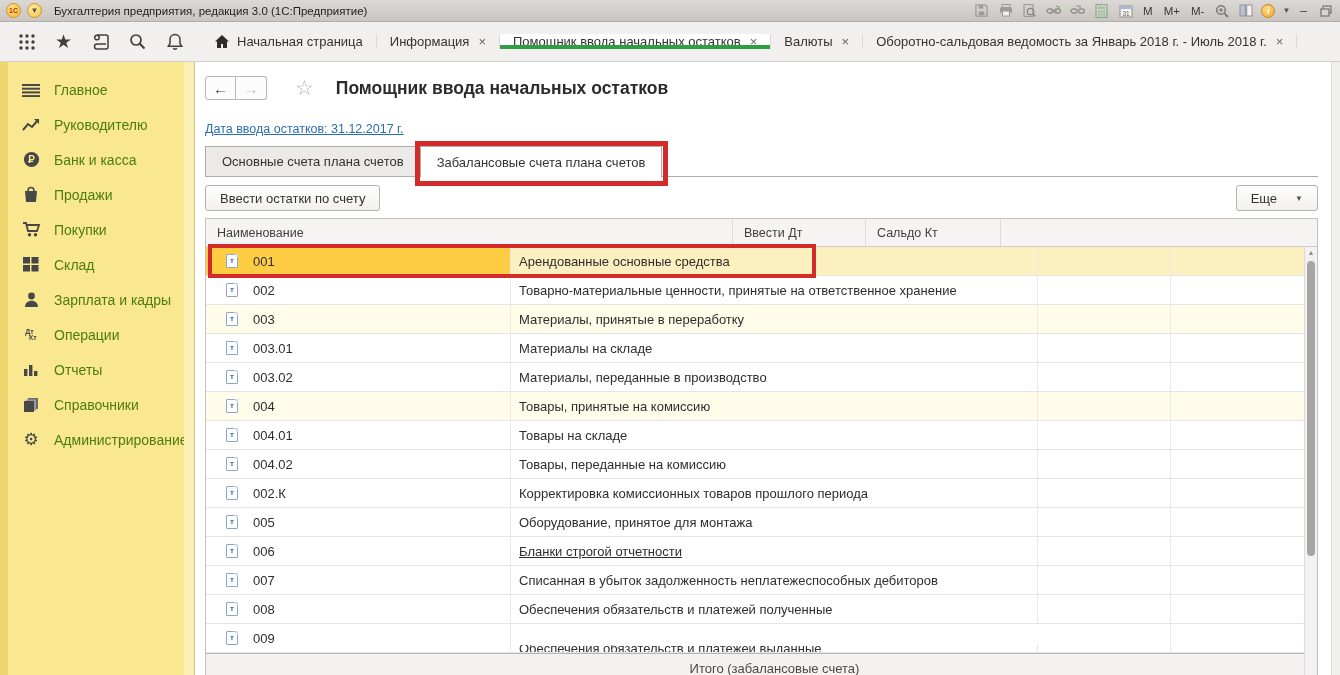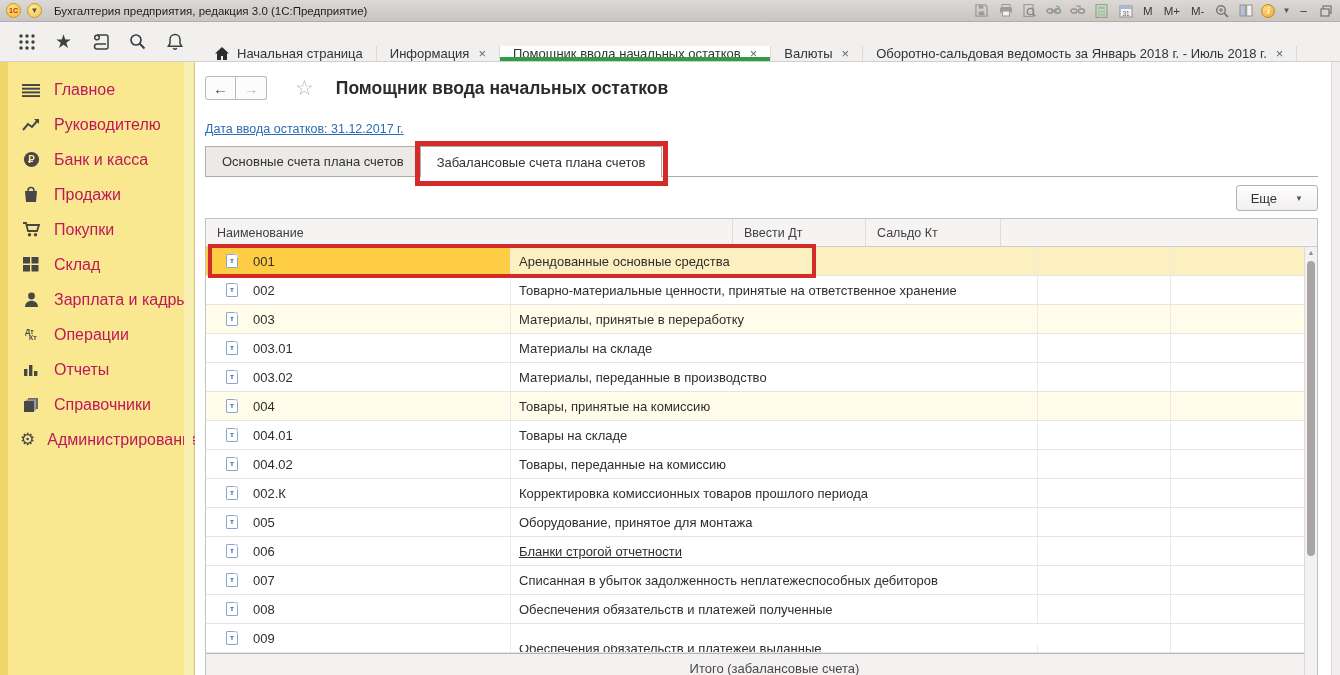--- a/index.html
+++ b/index.html
@@ -29,38 +29,38 @@
   .caret { font-size:8px; color:#555; }
   .winbtn { font-size:12px; color:#444; padding:0 3px; }
 
   
   .tabbar { position:absolute; left:0; top:22px; width:1340px; height:40px;
     background:#f1f0ef; border-bottom:1px solid #d2d0ce; display:flex; align-items:stretch; }
   .quick-icons { display:flex; align-items:center; gap:0; padding:0 8px; }
   .qicon { width:37px; height:100%; display:flex; align-items:center; justify-content:center; color:#4b4b4b; }
   .qicon svg { display:block; }
   .star-glyph { font-size:19px; color:#3f3f3f; }
-  .tab-strip { display:flex; align-items:flex-end; }
+  .tab-strip { display:flex; align-items:center; }
   .tab { display:flex; align-items:center; gap:7px; padding:0 13px; font-size:13px;
     color:#333; border-right:1px solid #dcdad8; position:relative; cursor:default; white-space:nowrap; }
   .tab.active { background:#ffffff; }
   .tab.active::after { content:""; position:absolute; left:0; right:0; bottom:0; height:4px; background:#2f9e44; }
   .tab .close { color:#666; font-size:13px; margin-left:2px; }
   .tab .ticon svg { display:block; }
 
   
   .sidebar { position:absolute; left:0; top:62px; width:195px; height:613px;
     background:#f9e88f; border-right:1px solid #cfc5a0; }
   .sidebar::before { content:""; position:absolute; left:0; top:0; bottom:0; width:8px; background:#eed66c; }
   .sidebar::after  { content:""; position:absolute; right:1px; top:0; bottom:0; width:9px; background:#fbf0b4; }
   .side-list { padding-top:10px; }
   .side-item { height:35px; display:flex; align-items:center; padding-left:20px; cursor:pointer; }
   .side-item .sicon { width:22px; height:18px; margin-right:12px; display:flex; align-items:center; justify-content:center; color:#474747; }
   .side-item .sicon svg { display:block; }
-  .side-item .slabel { font-size:16px; color:#be185d; }
+  .side-item .slabel { font-size:14px; color:#4d7c0f; }
   .dtkt { display:inline-block; font-size:7px; font-weight:bold; color:#474747; line-height:6px; text-align:left; }
   .gear-glyph { font-size:17px; line-height:16px; color:#474747; }
 
   
   .content { position:absolute; left:195px; top:62px; width:1145px; height:613px; background:#fff; }
   .right-gutter { position:absolute; right:0; top:0; bottom:0; width:9px; background:#f0efee; border-left:1px solid #dcdad8; }
 
   .nav-row { position:absolute; left:10px; top:13px; height:26px; display:flex; align-items:center; }
   .histbtn { width:31px; height:24px; background:#fcfcfc; border:1px solid #b9b6b3; display:flex; align-items:center; justify-content:center; }
   .histbtn.back { border-radius:3px 0 0 3px; }
@@ -398,20 +398,21 @@
     <div class="inner-tabs">
         <div class="inner-tab">
           <span>Основные счета плана счетов</span>
         </div>
         <div class="inner-tab active annotated">
           <span>Забалансовые счета плана счетов</span>
         </div>
       </div>
 
     <div class="cmd-row">
+      <span class="btn">Ввести остатки по счету</span>
       <span class="btn btn-more">
           <span>Еще</span>
           <span class="mcaret">▼</span>
         </span>
     </div>
 
     <div class="tbl">
       <div class="t-head">
           <div class="t-hcell" style="width: 527px;">Наименование</div>
           <div class="t-hcell" style="width: 133px;">Ввести Дт</div>

